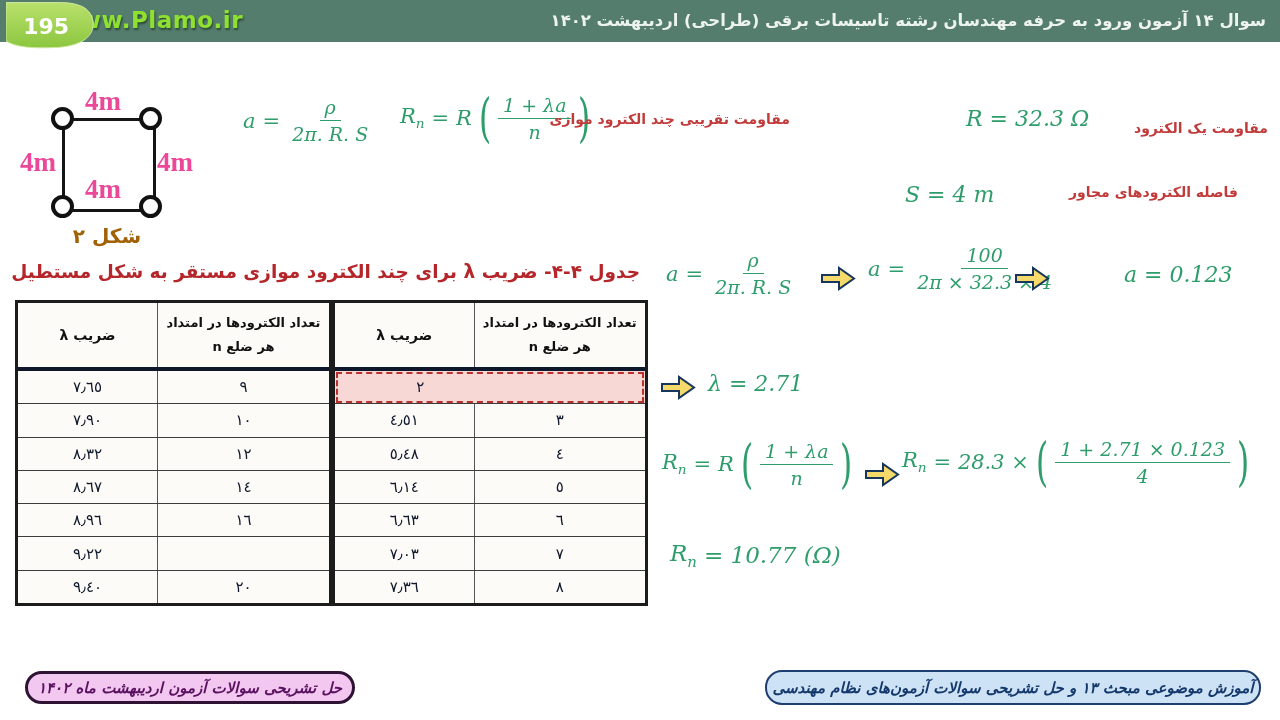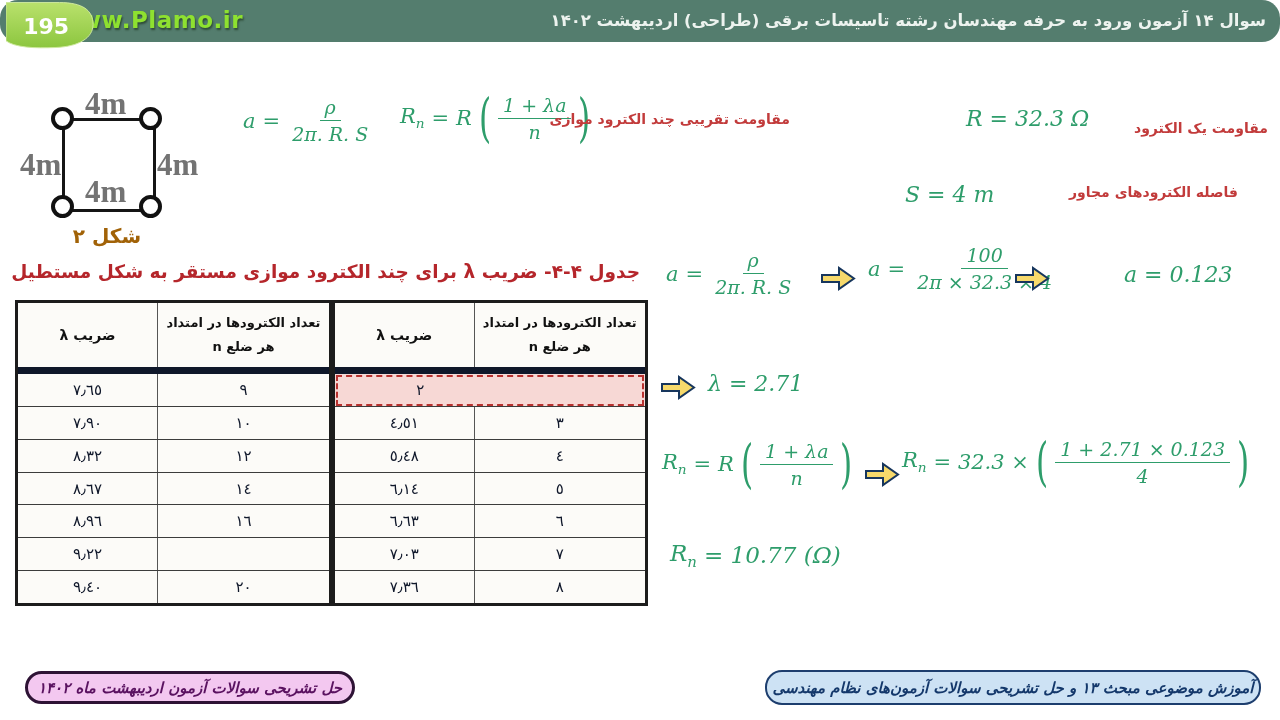--- a/index.html
+++ b/index.html
@@ -1,36 +1,36 @@
 <!DOCTYPE html>
 <html lang="fa"><head>
 <meta charset="utf-8">
 <style>
   html,body{margin:0;padding:0;background:#e8e8e8;}
   .stage{
     position:relative;width:1280px;height:720px;background:#ffffff;
     overflow:hidden;font-family:"DejaVu Sans",sans-serif;
   }
   
-  .header{position:absolute;left:0;top:0;width:1280px;height:42px;background:#547d6e;border-radius:18px;}
+  .header{position:absolute;left:0;top:0;width:1280px;height:42px;background:#547d6e;}
   .badge{position:absolute;left:6px;top:2px;width:88px;height:47px;z-index:3;}
   .badge text{font-family:"DejaVu Sans",sans-serif;font-weight:bold;}
   .site{
     position:absolute;left:58px;top:7px;z-index:2;
     font-size:23px;font-weight:bold;color:#8ee130;
     text-shadow:1px 2px 2px rgba(15,35,10,.55);letter-spacing:.5px;
   }
   .header-title{
     position:absolute;right:14px;top:0;height:42px;line-height:42px;
     color:#edf3ef;font-size:16.5px;font-weight:bold;direction:rtl;white-space:nowrap;
   }
   
   .fig-square{position:absolute;left:62px;top:118px;width:88px;height:88px;border:3px solid #151515;}
   .fig-circle{position:absolute;width:15px;height:15px;border:4.5px solid #111;border-radius:50%;background:#fff;z-index:2;}
-  .fig-label{position:absolute;font-family:"Liberation Serif","DejaVu Serif",serif;font-weight:bold;font-size:31px;color:#737373;}
+  .fig-label{position:absolute;font-family:"Liberation Serif","DejaVu Serif",serif;font-weight:bold;font-size:27px;color:#ec4899;}
   .fig-caption{position:absolute;left:52px;top:224px;width:110px;text-align:center;
     direction:rtl;font-weight:bold;font-size:20px;color:#a16207;}
   
   .math{
     position:absolute;display:flex;align-items:center;gap:7px;
     font-family:"DejaVu Serif",serif;font-style:italic;color:#2e9d6b;
     font-size:21px;white-space:nowrap;
   }
   .frac{display:inline-flex;flex-direction:column;align-items:center;font-size:19px;}
   .frac .num{display:block;border-bottom:1.6px solid currentColor;padding:0 5px 2px 5px;text-align:center;}
@@ -48,21 +48,21 @@
   }
   
   .arrow{position:absolute;width:36px;height:27px;}
   
   .thalf{
     position:absolute;top:300px;height:306px;border:3px solid #1c1c1c;
     background:#fcfbf8;box-sizing:border-box;display:flex;flex-direction:column;
   }
   .thalf-left{left:15px;width:317px;}
   .thalf-right{left:332px;width:316px;}
-  .th-row{display:flex;height:64px;border-bottom:7px solid #0f172a;}
+  .th-row{display:flex;height:64px;border-bottom:4px solid #0f172a;}
   .t-row{display:flex;flex:1;border-bottom:1px solid #3c3c3c;}
   .t-row:last-child{border-bottom:none;}
   .cell{display:flex;align-items:center;justify-content:center;box-sizing:border-box;
     font-size:15px;color:#0f172a;direction:rtl;}
   .cell.lam{width:45%;border-right:1px solid #555;}
   .cell.num{width:55%;}
   .th-cell{display:flex;flex-direction:column;align-items:center;justify-content:space-evenly;
     box-sizing:border-box;font-size:13px;font-weight:bold;color:#111;direction:rtl;text-align:center;line-height:1.35;}
   .th-cell.lam{width:45%;border-right:1px solid #555;justify-content:center;font-size:14px;}
   .th-cell.num{width:55%;padding:4px 2px;}
@@ -175,21 +175,21 @@
       <span class="num">1 + λa</span>
       <span class="den">n</span>
     </span>
     <span class="paren">)</span>
   </div>
   <svg class="arrow" style="left:864px;top:461px;" viewBox="0 0 36 27">
     <path d="M2 10 H19 V3 L34 13.5 L19 24 V17 H2 Z" fill="#f6d96b" stroke="#17365d" stroke-width="2"></path>
   </svg>
   <div class="math" style="left:902px;top:436px;">
     <span><span>R</span><sub class="vsub">n</sub></span>
-    <span>= 32.3 ×</span>
+    <span>= 28.3 ×</span>
     <span class="paren">(</span>
     <span class="frac">
       <span class="num">1 + 2.71 × 0.123</span>
       <span class="den">4</span>
     </span>
     <span class="paren">)</span>
   </div>
 
   <div class="math" style="left:670px;top:540px;font-size:23px;">
     <span><span>R</span><sub class="vsub">n</sub></span>

